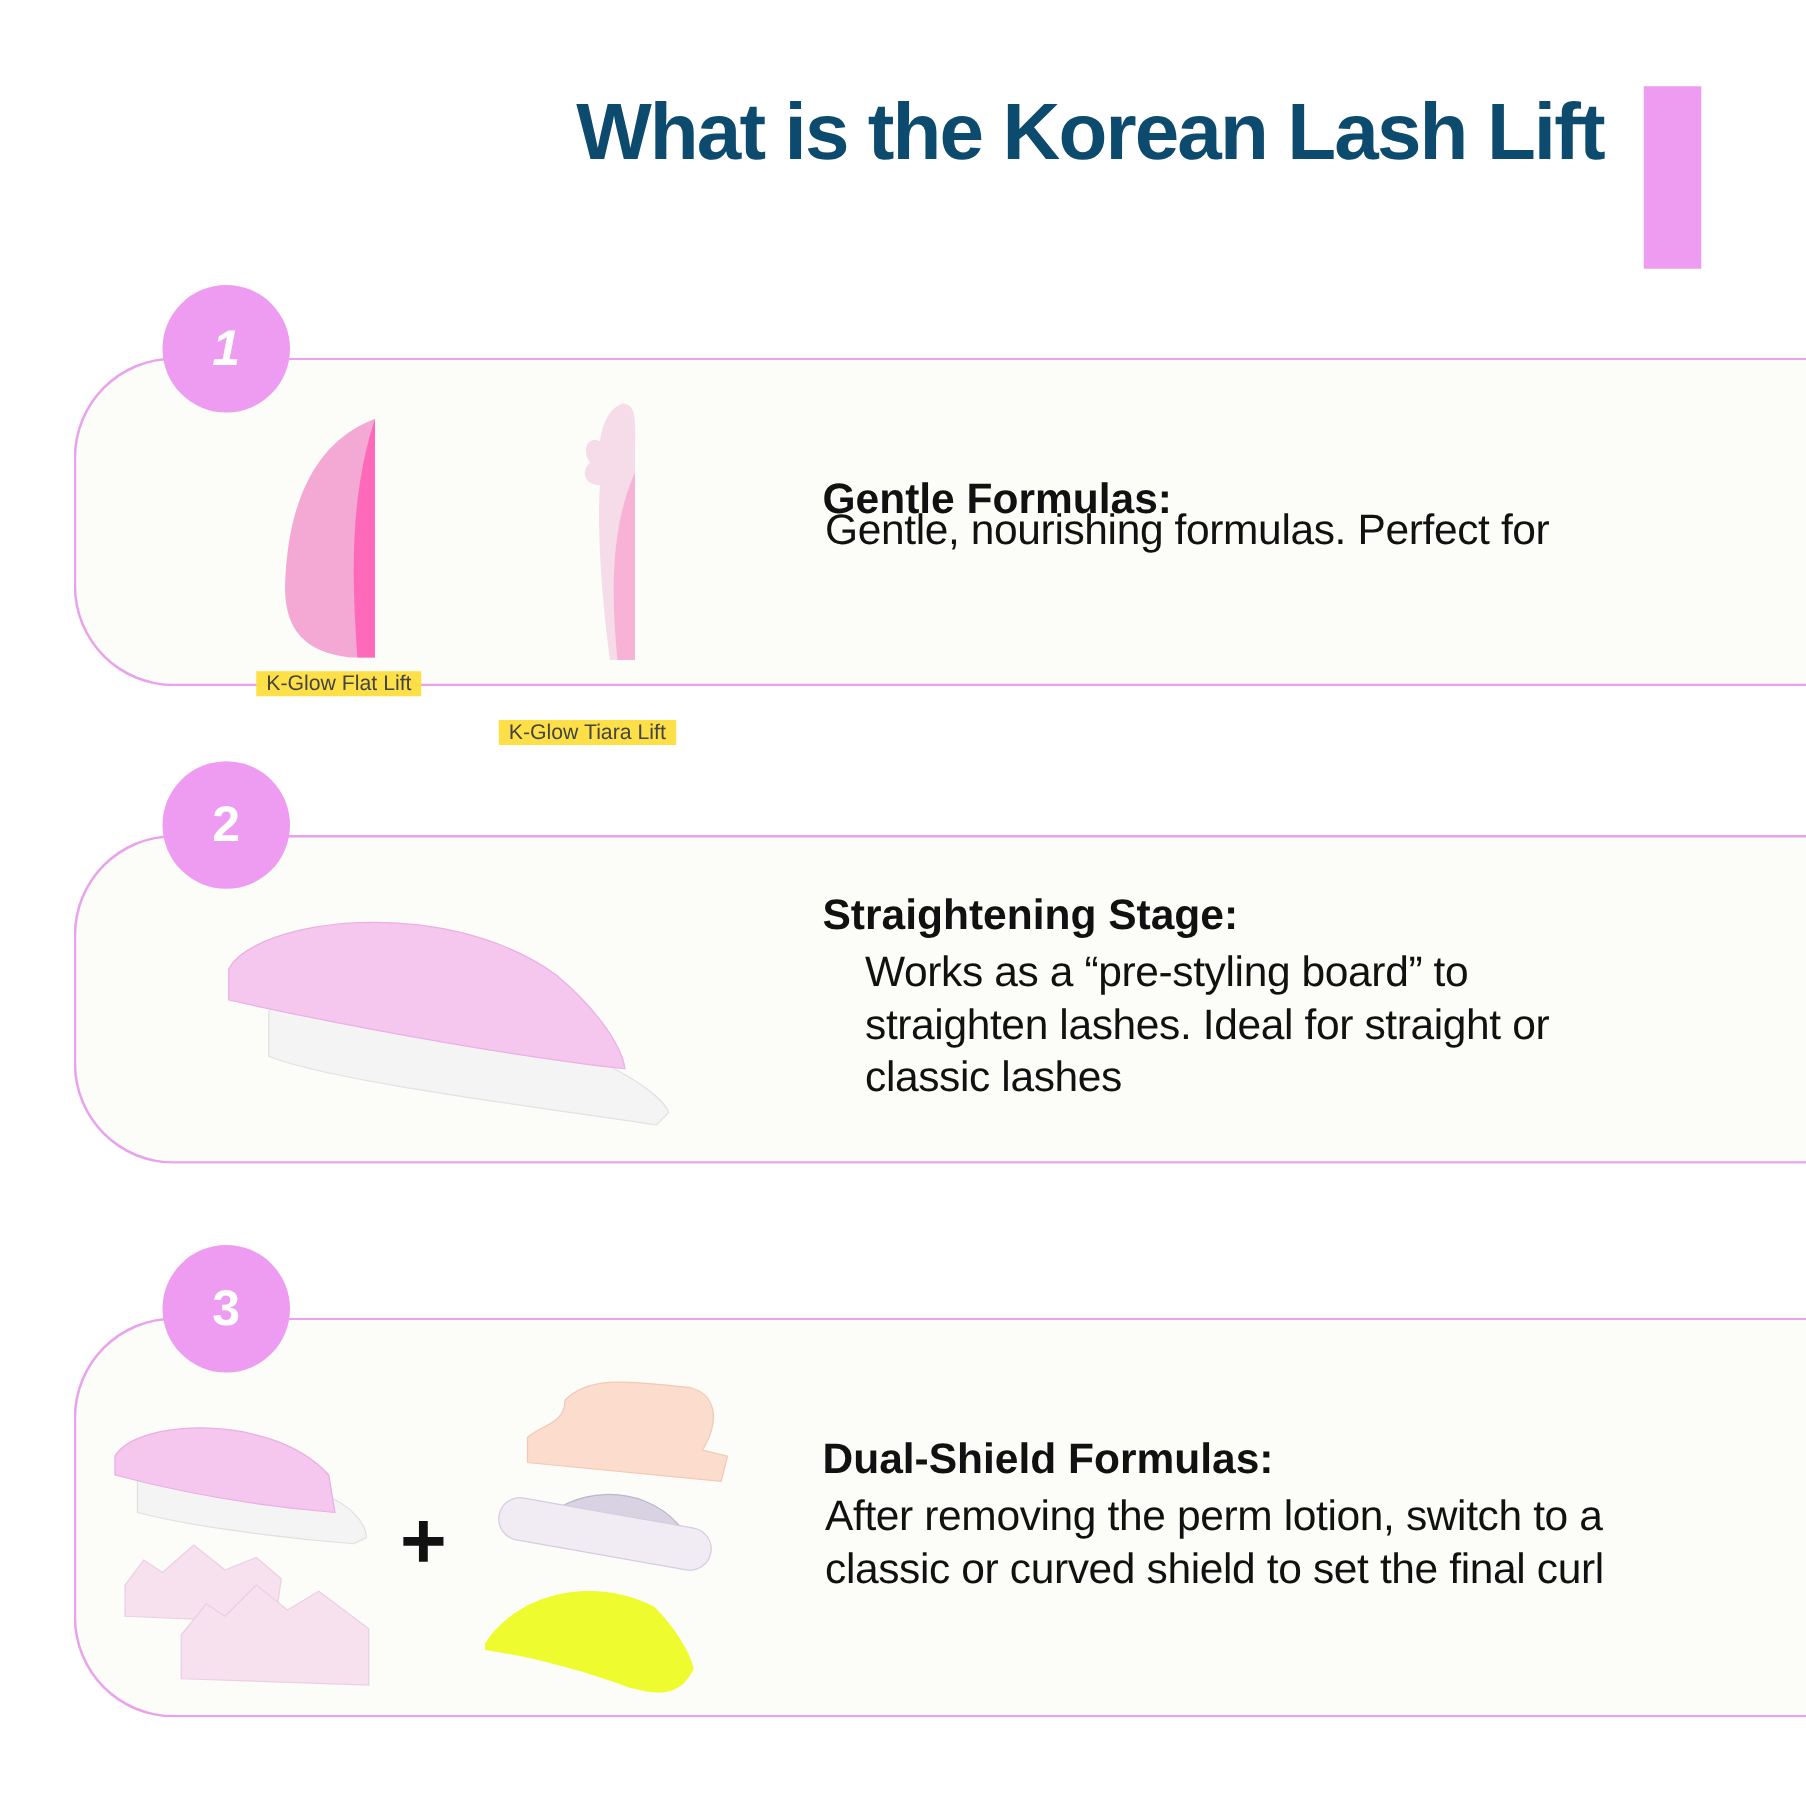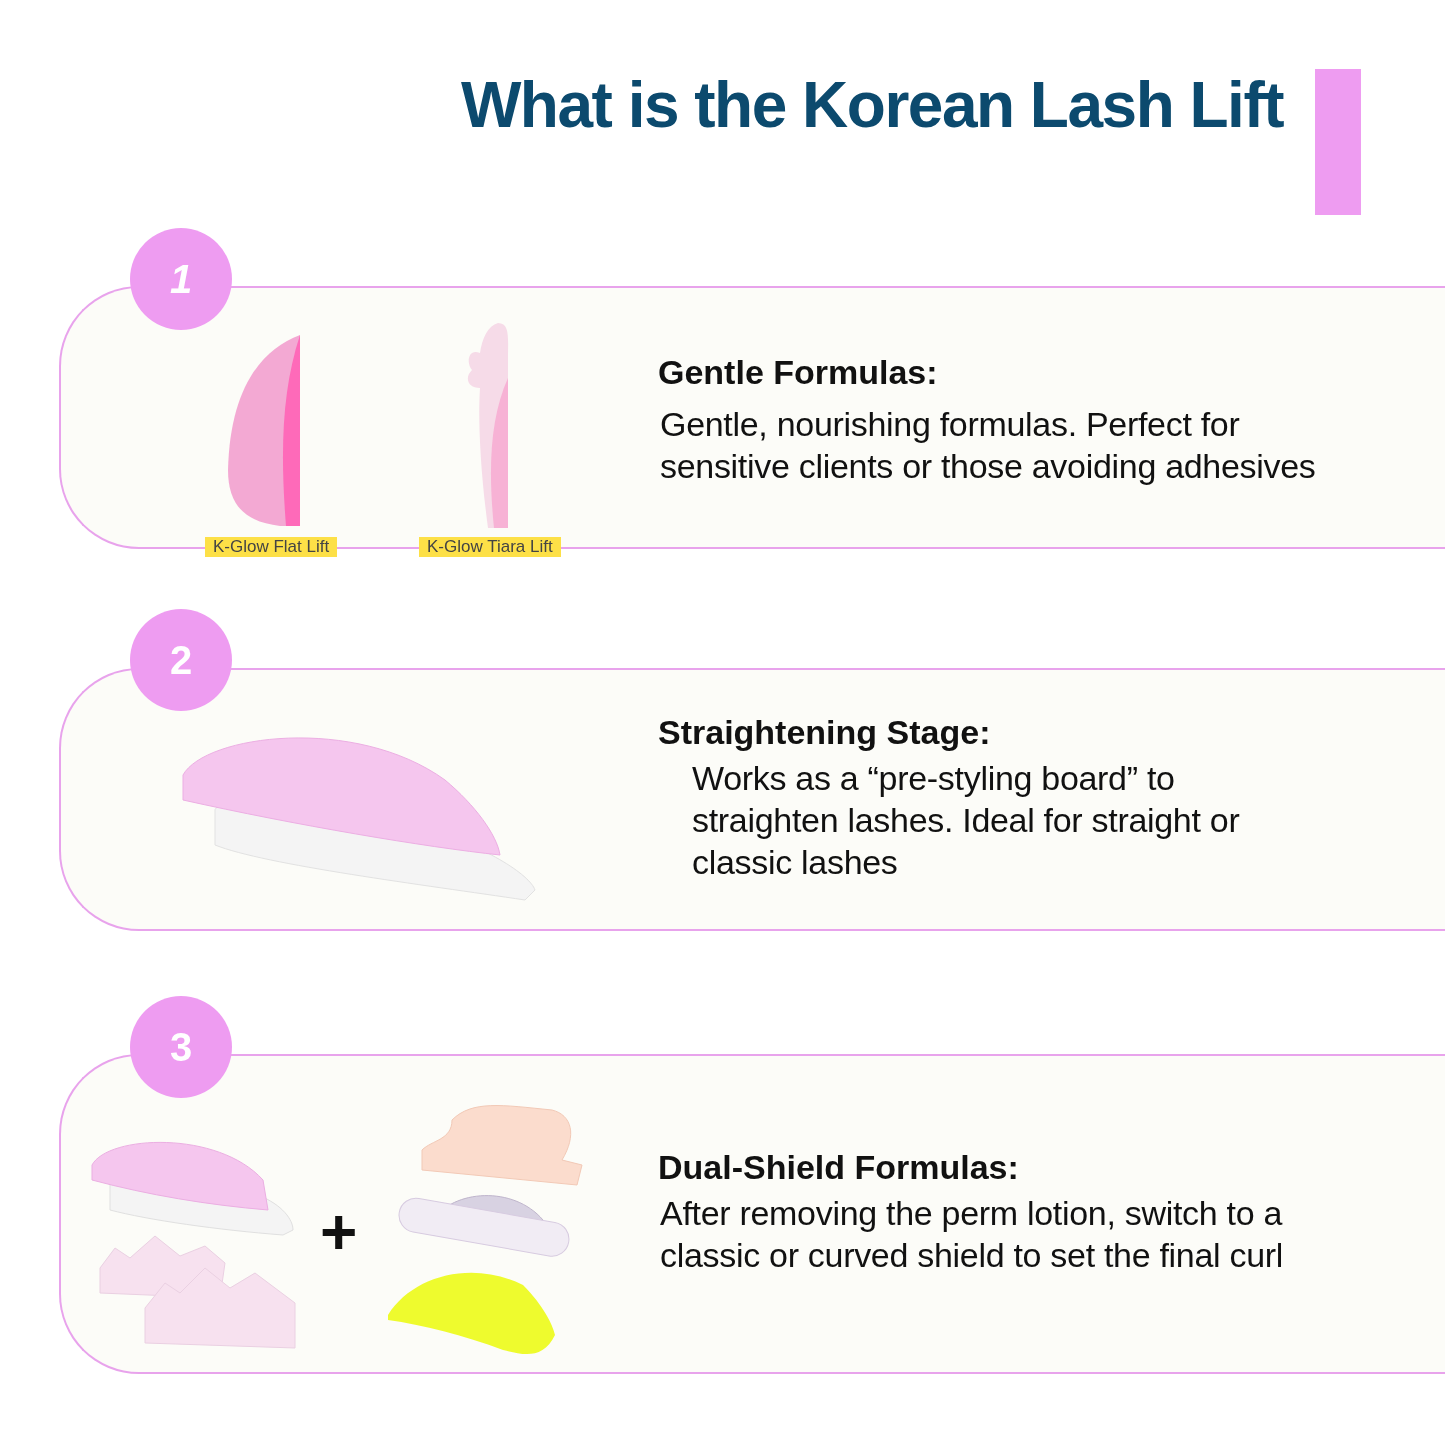--- a/index.html
+++ b/index.html
@@ -32,26 +32,25 @@
 
 <svg style="left:220px;top:330px" width="90" height="200" viewBox="0 0 90 200">
   <path d="M80 5 C40 20 10 60 8 140 C8 175 25 192 60 196 L80 196 Z" fill="#f3a9d3"></path>
   <path d="M80 5 L80 196 L66 196 C60 120 62 60 80 5 Z" fill="#ff5fb4" opacity="0.85"></path>
 </svg>
 <svg style="left:458px;top:318px" width="60" height="215" viewBox="0 0 60 215">
   <path d="M40 5 C52 5 50 20 50 40 L50 210 L30 210 C22 150 20 100 22 70 C10 70 6 60 14 52 C8 45 10 30 22 35 C24 20 30 8 40 5 Z" fill="#f6dbe8"></path>
   <path d="M50 60 L50 210 L36 210 C30 150 32 100 50 60 Z" fill="#f7a8d0" opacity="0.8"></path>
 </svg>
 <div class="caption" style="left:205px;">K-Glow Flat Lift</div>
-<div class="caption" style="left:419px;">K-Glow Tiara Lift</div>
+<div class="caption" style="left:399px;margin-top:39px;">K-Glow Tiara Lift</div>
 
-<div class="heading" style="top:352px;">Gentle Formulas:</div>
+<div class="heading" style="top:379px;">Gentle Formulas:</div>
 <div class="body-text" style="top:403px;">
   <div>Gentle, nourishing formulas. Perfect for</div>
-  <div>sensitive clients or those avoiding adhesives</div>
 </div>
 
 <div class="card" style="top:668px;height:263px;"></div>
 <div class="badge" style="left:130px;top:609px;">2</div>
 
 <svg style="left:175px;top:725px" width="370" height="185" viewBox="0 0 370 185">
   <path d="M40 85 C40 80 60 70 240 100 C310 120 355 150 360 165 L350 175 C250 160 90 140 40 120 Z" fill="#f4f4f4" stroke="#e2e2e2"></path>
   <path d="M8 50 C30 10 180 -10 270 55 C300 80 322 110 325 130 C250 122 120 100 8 75 Z" fill="#f5c6ee" stroke="#ecaee3"></path>
 </svg>
 

